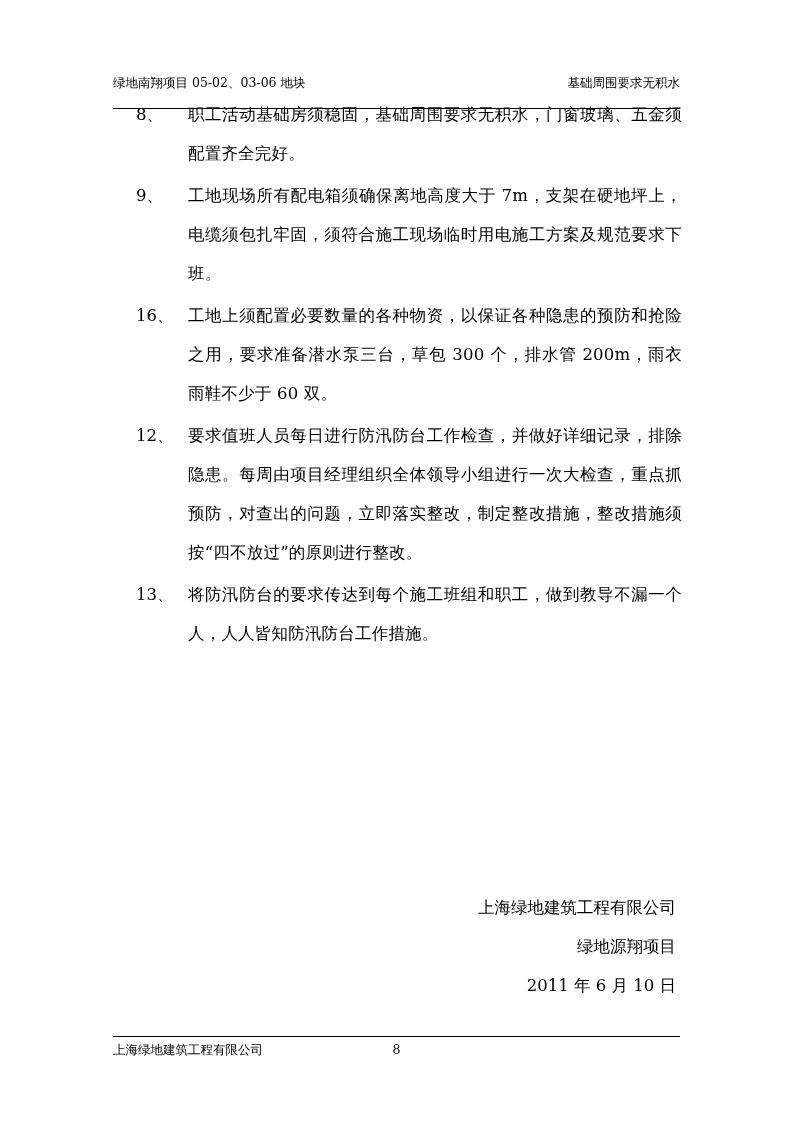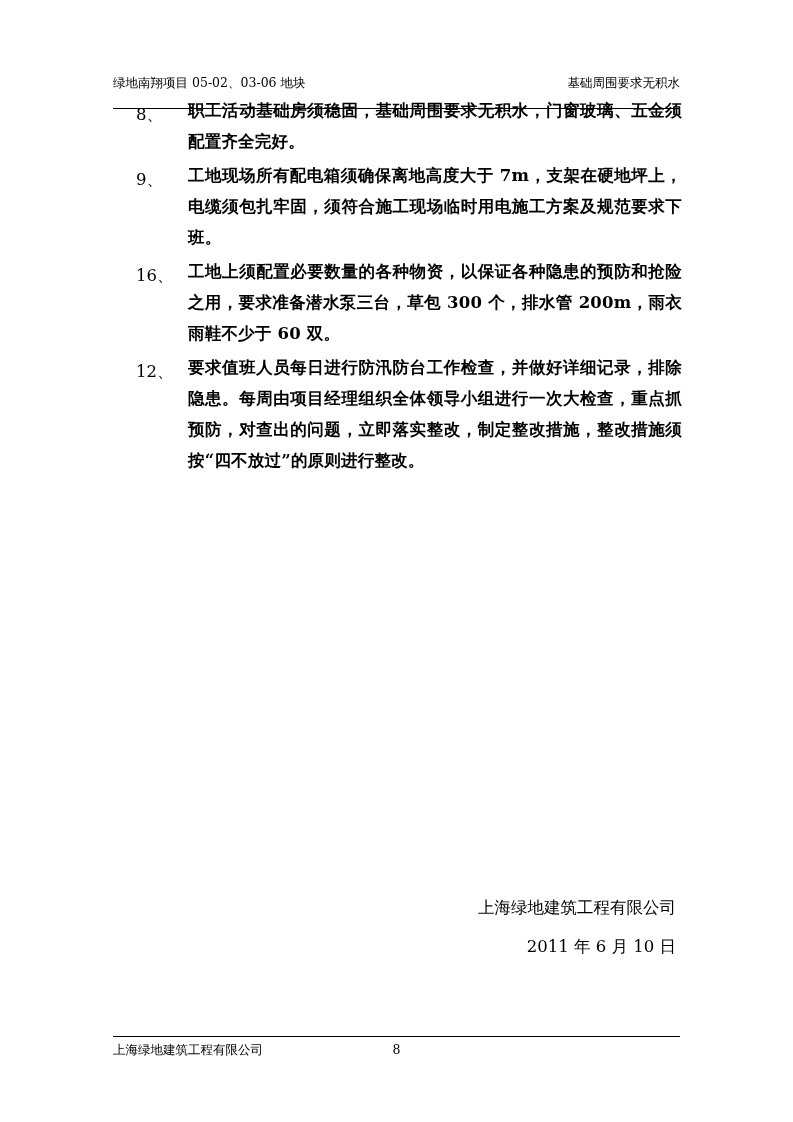--- a/index.html
+++ b/index.html
@@ -54,25 +54,24 @@
   .item-num {
     flex: 0 0 auto;
     width: 52px;
     font-size: 16.5px;
     line-height: 39px;
     white-space: nowrap;
   }
   .item-text {
     flex: 1 1 auto;
     font-size: 16.5px;
-    line-height: 31px;
+    line-height: 39px;
     text-align: justify;
     text-justify: inter-ideograph;
     letter-spacing: 0.2px;
-    font-weight: bold;
   }
   
   .signature {
     position: absolute;
     top: 888px;
     left: 136px;
     width: 546px;
     text-align: right;
     font-size: 16.5px;
     line-height: 39px;
@@ -134,25 +133,30 @@
     <div class="item">
       <div class="item-num">16、</div>
       <div class="item-text">工地上须配置必要数量的各种物资，以保证各种隐患的预防和抢险之用，要求准备潜水泵三台，草包 300 个，排水管 200m，雨衣雨鞋不少于 60 双。</div>
     </div>
 
     <div class="item">
       <div class="item-num">12、</div>
       <div class="item-text">要求值班人员每日进行防汛防台工作检查，并做好详细记录，排除隐患。每周由项目经理组织全体领导小组进行一次大检查，重点抓预防，对查出的问题，立即落实整改，制定整改措施，整改措施须按“四不放过”的原则进行整改。</div>
     </div>
 
+    <div class="item">
+      <div class="item-num">13、</div>
+      <div class="item-text">将防汛防台的要求传达到每个施工班组和职工，做到教导不漏一个人，人人皆知防汛防台工作措施。</div>
+    </div>
 
   </div>
 
   <div class="signature">
     <span class="sig-line">上海绿地建筑工程有限公司</span>
+    <span class="sig-line">绿地源翔项目</span>
     <span class="sig-line">2011 年 6 月 10 日</span>
   </div>
 
   <div class="footer">
     <div class="footer-inner">
       <span class="footer-left">上海绿地建筑工程有限公司</span>
       <span class="footer-page">8</span>
     </div>
   </div>
 

